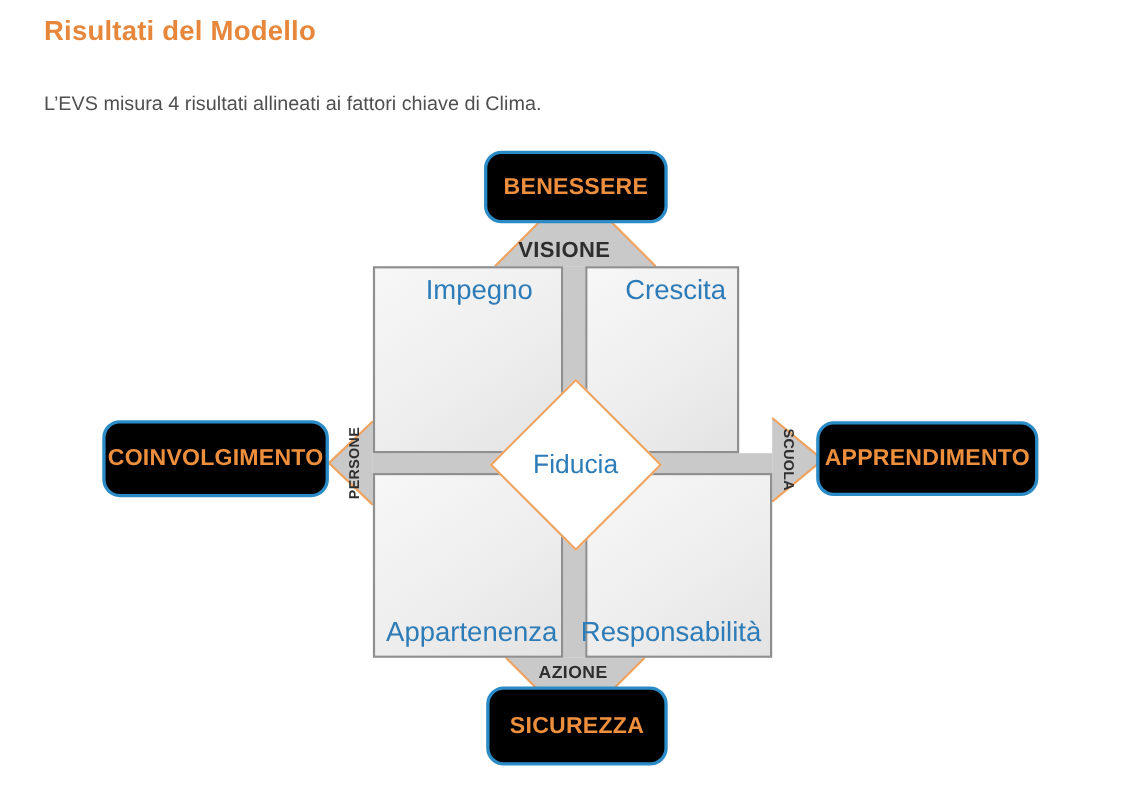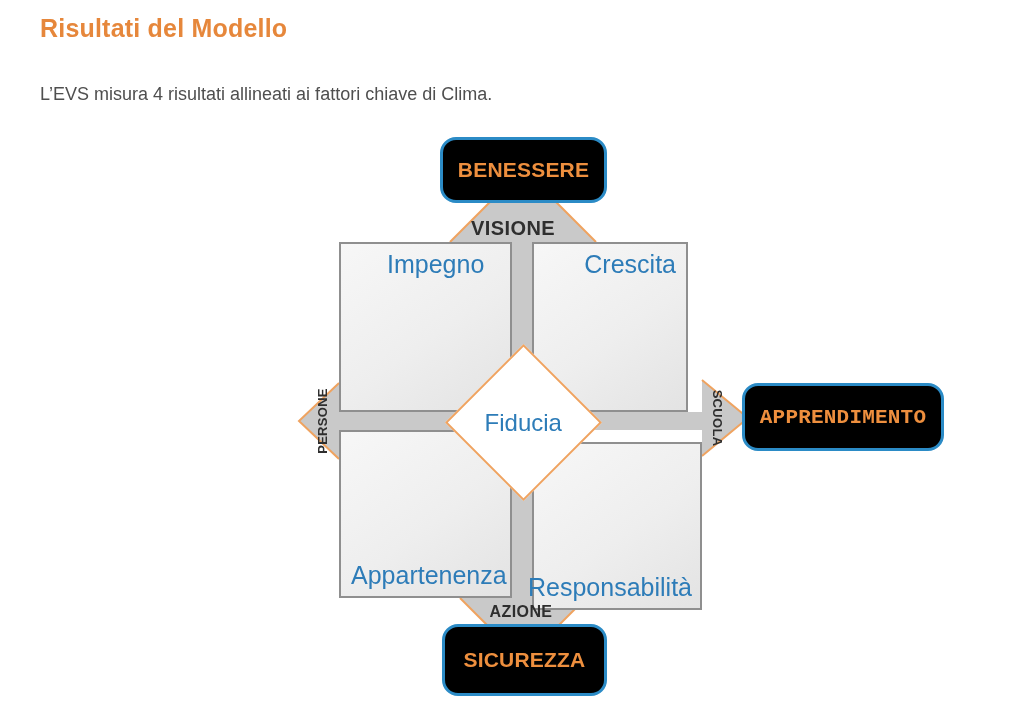--- a/index.html
+++ b/index.html
@@ -20,38 +20,38 @@
   
   .quad{
     position:absolute;box-sizing:border-box;
     border:2px solid #8f8f8f;
     background:linear-gradient(145deg,#f7f7f7 0%,#eeeeee 55%,#e3e3e3 100%);
   }
   .quad-label{
     position:absolute;font-size:25px;color:#2d7cb8;white-space:nowrap;
   }
   .q-tl{left:339px;top:242px;width:173px;height:170px;}
-  .q-tr{left:532px;top:242px;width:156px;height:170px;}
+  .q-tr{left:532px;top:242px;width:140px;height:170px;}
   .q-bl{left:339px;top:430px;width:173px;height:168px;}
-  .q-br{left:532px;top:430px;width:170px;height:168px;margin-top:12px;}
+  .q-br{left:532px;top:430px;width:170px;height:168px;}
   .lab-tl{left:10px;top:6px;margin-left:36px;}
   .lab-tr{right:10px;top:6px;}
   .lab-bl{left:10px;bottom:6px;}
   .lab-br{right:8px;bottom:6px;}
   
   .outcome-box{
     position:absolute;box-sizing:border-box;background:#000000;
     border:3.5px solid #2b8bc6;border-radius:16px;
     display:flex;align-items:center;justify-content:center;
     color:#ee8f3e;font-size:21px;font-weight:700;letter-spacing:0.2px;
     white-space:nowrap;
   }
   .box-top{left:440px;top:137px;width:167px;height:66px;}
   .box-left{left:93px;top:382px;width:206px;height:70px;}
-  .box-right{left:742px;top:383px;width:202px;height:68px;font-family:Liberation Mono, monospace;}
+  .box-right{left:742px;top:383px;width:202px;height:68px;}
   .box-bottom{left:442px;top:624px;width:165px;height:72px;}
   
   .factor-label{
     position:absolute;color:#2e2e2e;font-weight:700;white-space:nowrap;
   }
   .f-top{left:513px;top:217px;transform:translateX(-50%);font-size:20px;letter-spacing:0.4px;}
   .f-bottom{left:521px;top:603px;transform:translateX(-50%);font-size:16px;letter-spacing:0.4px;}
   .f-left{left:322px;top:421px;transform:translate(-50%,-50%) rotate(-90deg);font-size:13px;letter-spacing:0.3px;}
   .f-right{left:717px;top:418px;transform:translate(-50%,-50%) rotate(90deg);font-size:13px;letter-spacing:0.3px;}
   
@@ -103,20 +103,23 @@
   <span class="factor-label f-right">SCUOLA</span>
   <span class="factor-label f-bottom">AZIONE</span>
 
   <div class="center-diamond">
     <span class="center-diamond-label">Fiducia</span>
   </div>
 
   <div class="outcome-box box-top">
     <span>BENESSERE</span>
   </div>
+  <div class="outcome-box box-left">
+    <span>COINVOLGIMENTO</span>
+  </div>
   <div class="outcome-box box-right">
     <span>APPRENDIMENTO</span>
   </div>
   <div class="outcome-box box-bottom">
     <span>SICUREZZA</span>
   </div>
 
 </div>
 
 </body></html>

